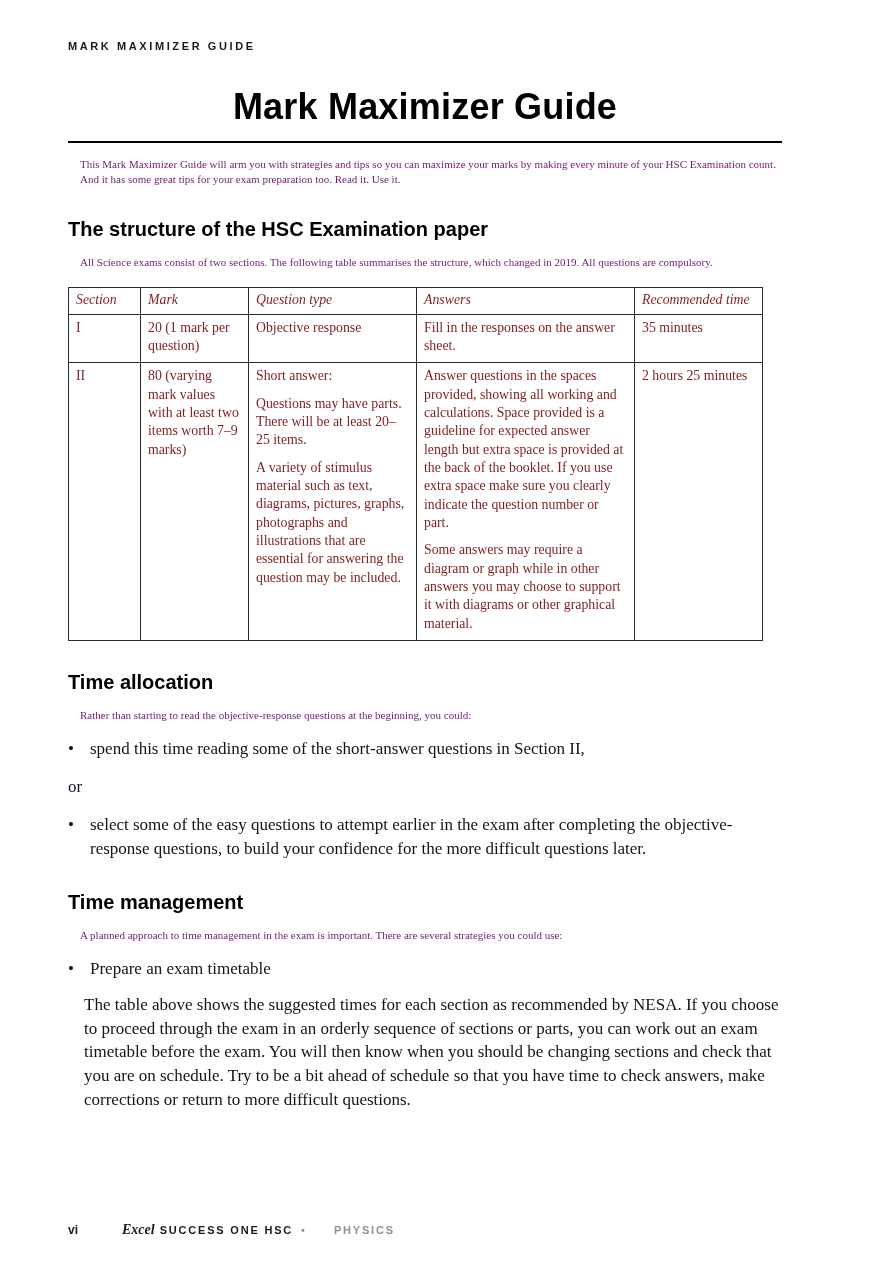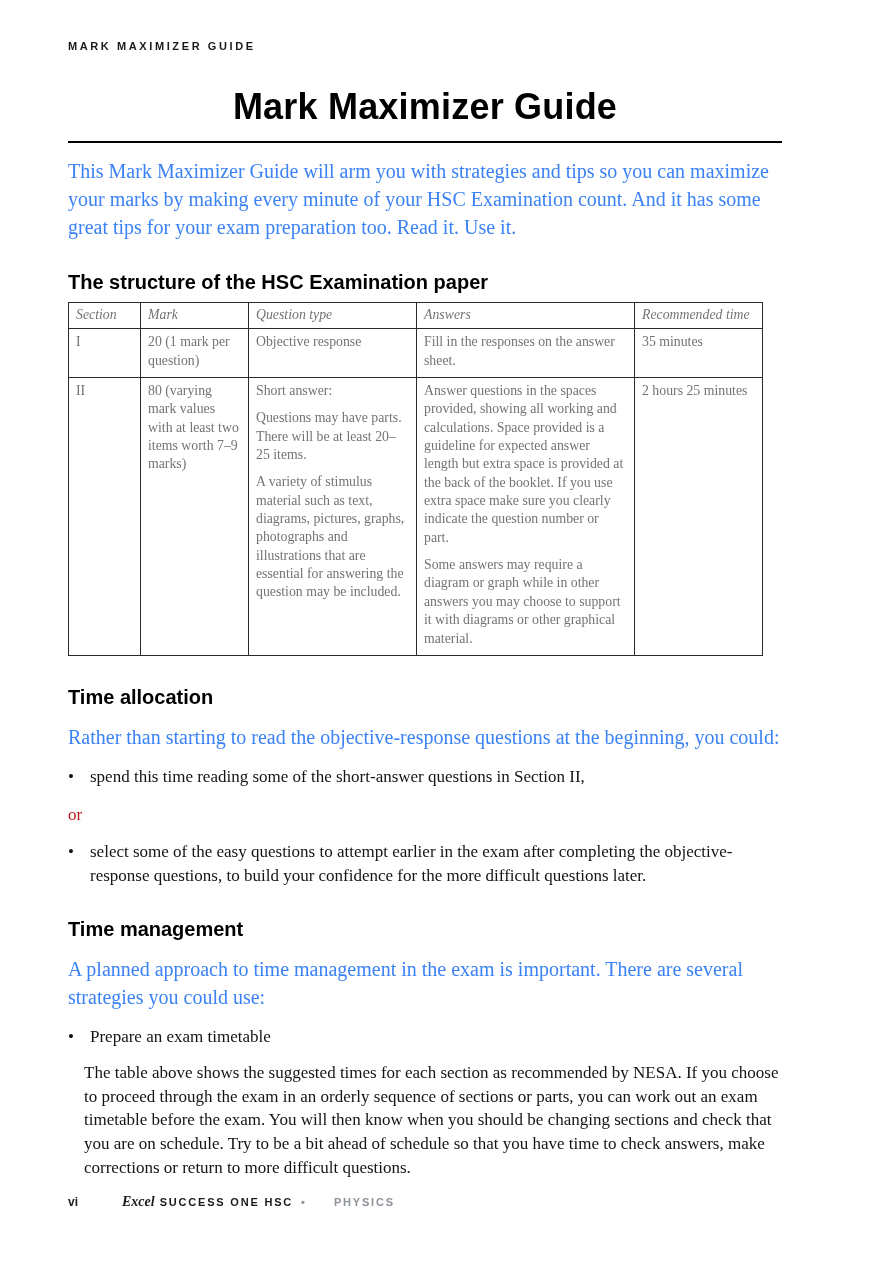--- a/index.html
+++ b/index.html
@@ -29,41 +29,42 @@
     padding-bottom: 13px;
   }
   .doc-title {
     font-family: "Liberation Sans", sans-serif;
     font-size: 36px;
     font-weight: 800;
     letter-spacing: 0.2px;
     color: #000000;
   }
   p.body-text {
-    font-size: 20px;
+    font-size: 11px;
     line-height: 1.4;
     margin-top: 14px;
-    color: #3b82f6;
+    color: #701a75;
+    margin-left: 12px;
   }
   .intro { margin-top: 20px; }
   h2.section-heading {
     font-family: "Liberation Sans", sans-serif;
     font-size: 20px;
     font-weight: 800;
     color: #000000;
     margin-top: 30px;
   }
   table.exam-table {
     width: 694px;
     border-collapse: collapse;
     table-layout: fixed;
-    margin-top: 8px;
+    margin-top: 17px;
     font-size: 13.8px;
     line-height: 1.33;
-    color: #737373;
+    color: #7f1d1d;
   }
   table.exam-table th,
   table.exam-table td {
     border: 1px solid #2a2a2a;
     padding: 4px 7px 7px 7px;
     vertical-align: top;
     text-align: left;
   }
   table.exam-table th {
     font-weight: normal;
@@ -81,33 +82,33 @@
     color: #141414;
   }
   .bullet-row .dot {
     flex: 0 0 22px;
     width: 22px;
   }
   .plain-or {
     font-size: 17px;
     line-height: 1.4;
     margin-top: 14px;
-    color: #b91c1c;
+    color: #0f172a;
   }
   p.indented {
     margin-left: 16px;
     font-size: 17px;
     line-height: 1.4;
     margin-top: 12px;
     color: #141414;
   }
   .footer {
     position: absolute;
     left: 68px;
-    top: 1194px;
+    top: 1222px;
     display: flex;
     align-items: baseline;
     white-space: nowrap;
   }
   .footer .page-num {
     font-family: "Liberation Sans", sans-serif;
     font-size: 12px;
     font-weight: bold;
     color: #1a1a1a;
     margin-right: 44px;
@@ -150,20 +151,21 @@
 
   <div class="running-header">MARK MAXIMIZER GUIDE</div>
 
   <div class="title-block">
     <h1 class="doc-title">Mark Maximizer Guide</h1>
   </div>
 
   <p class="body-text intro">This Mark Maximizer Guide will arm you with strategies and tips so you can maximize your marks by making every minute of your HSC Examination count. And it has some great tips for your exam preparation too. Read it. Use it.</p>
 
   <h2 class="section-heading">The structure of the HSC Examination paper</h2>
+  <p class="body-text">All Science exams consist of two sections. The following table summarises the structure, which changed in 2019. All questions are compulsory.</p>
 
   <table class="exam-table">
     <colgroup>
       <col style="width:72px">
       <col style="width:108px">
       <col style="width:168px">
       <col style="width:218px">
       <col style="width:128px">
     </colgroup>
     <thead>

